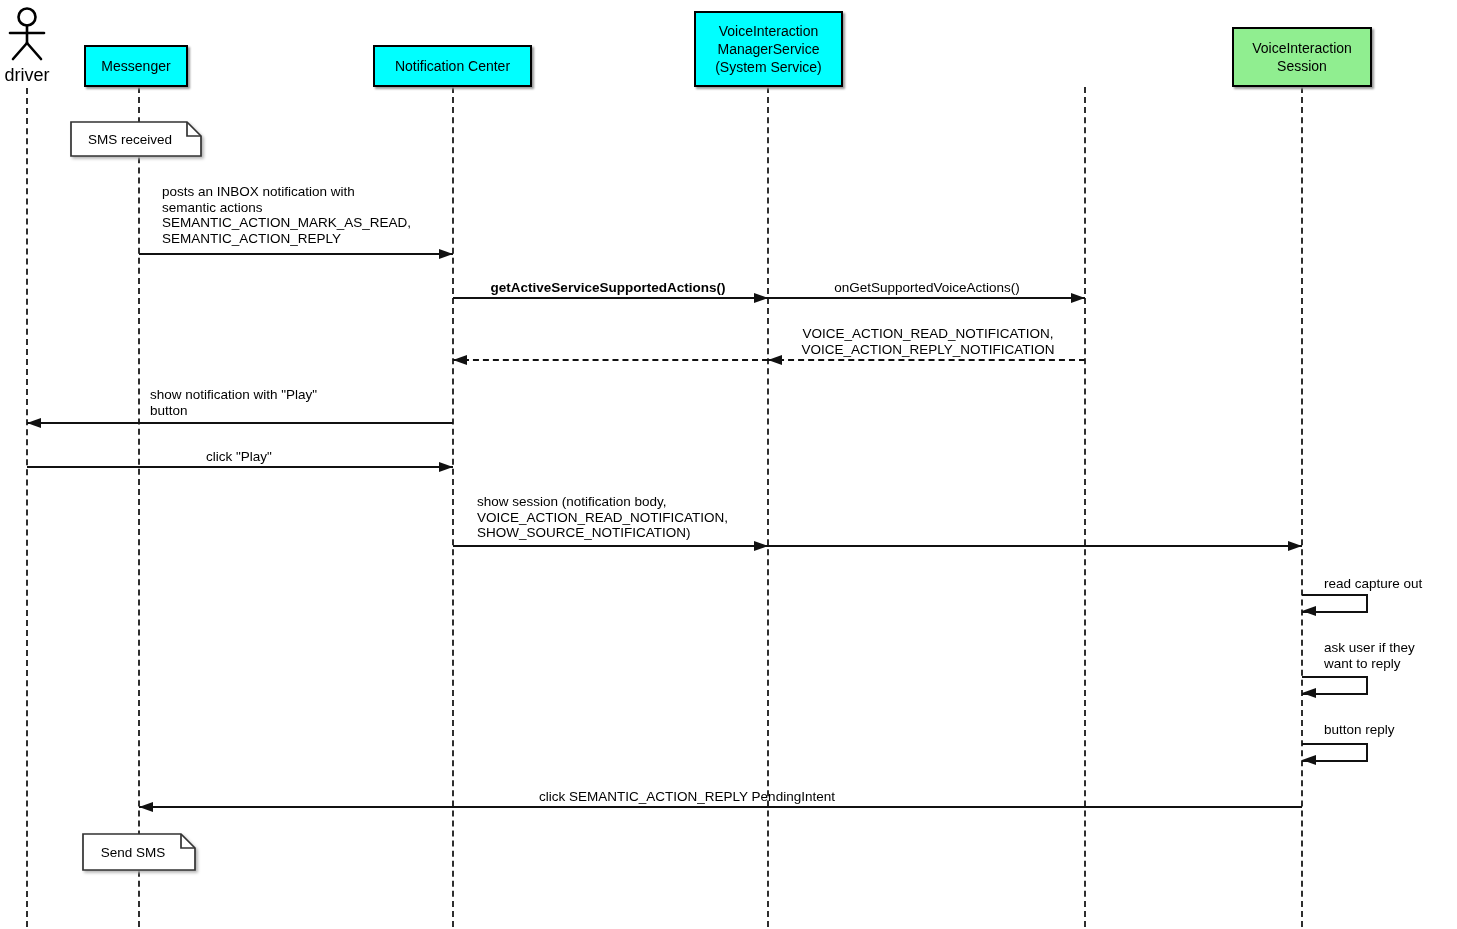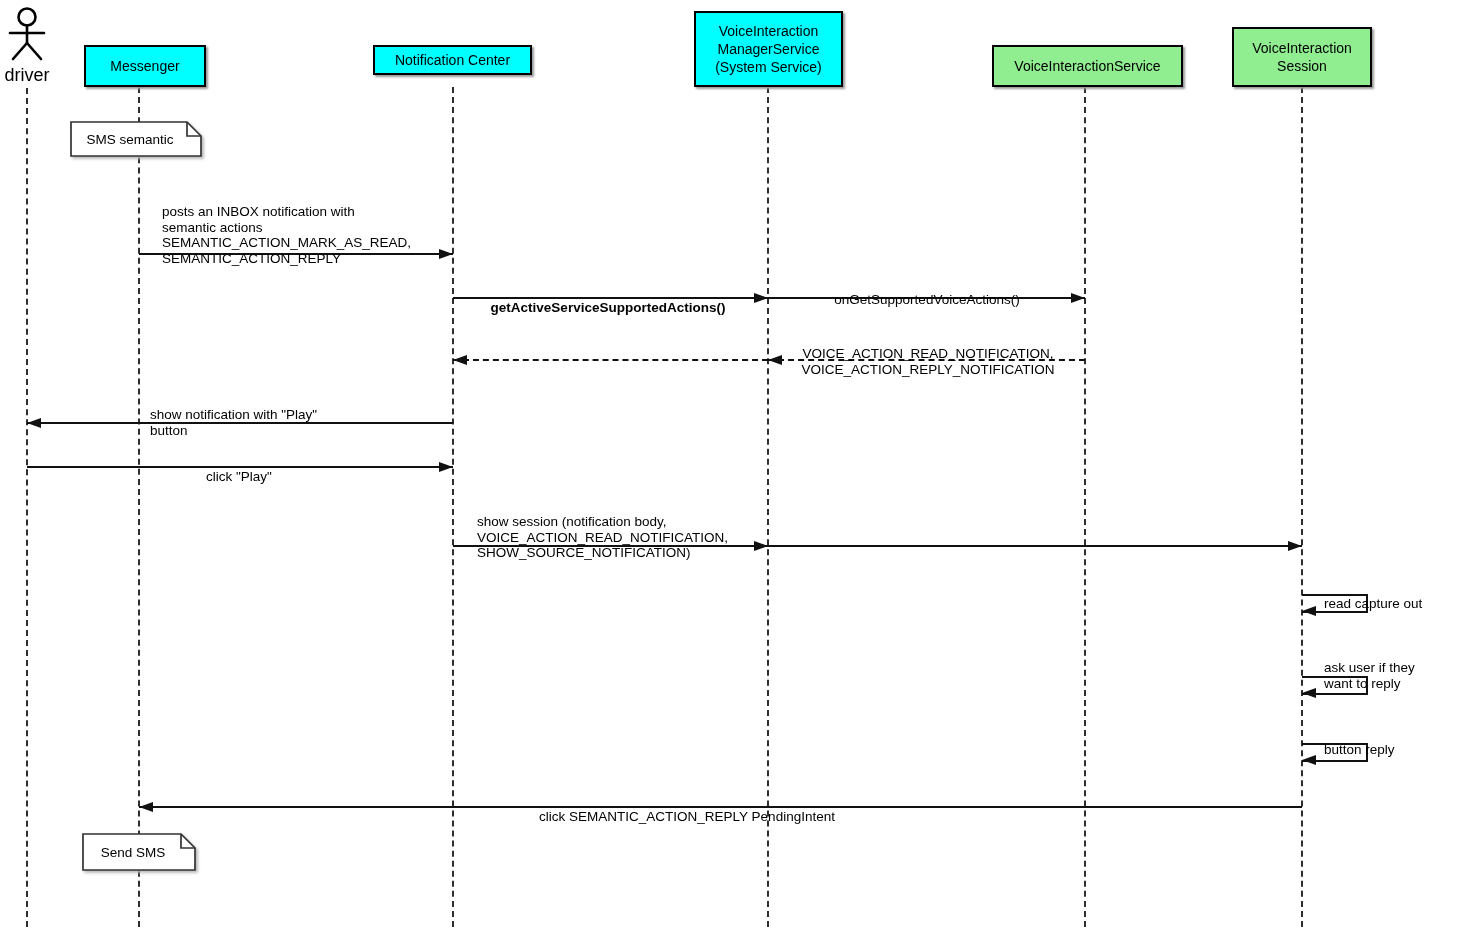--- a/index.html
+++ b/index.html
@@ -66,21 +66,20 @@
     box-sizing: border-box;
     z-index: 2;
   }
   .selfloop .head { top: auto; bottom: -4.5px; left: 0; border-right: 14px solid #111; }
   .lbl {
     position: absolute;
     font-size: 13.5px;
     line-height: 15.5px;
     white-space: pre-line;
     z-index: 4;
-    margin-top: 20px;
   }
   .lbl.center { transform: translateX(-50%); text-align: center; }
   
   .note { position: absolute; z-index: 5; }
   .note svg { position: absolute; left: 0; top: 0; filter: drop-shadow(2px 2px 1.5px #b5b5b5); }
   .note .note-label {
     position: absolute;
     left: 0; top: 0; right: 12px; bottom: 0;
     display: flex; align-items: center; justify-content: center;
     font-size: 13.5px;
@@ -105,61 +104,58 @@
         <circle cx="22" cy="11" r="8.5"></circle>
         <line x1="22" y1="19.5" x2="22" y2="37"></line>
         <line x1="5" y1="27" x2="39" y2="27"></line>
         <line x1="22" y1="37" x2="8" y2="53"></line>
         <line x1="22" y1="37" x2="36" y2="53"></line>
       </g>
     </svg>
     <div class="actor-label">driver</div>
   </div>
 
-  <div class="pbox" style="left: 84px; top: 45px; width: 122px; height: 42px; background: rgb(0, 255, 255);">
+  <div class="pbox" style="left: 84px; top: 45px; width: 104px; height: 42px; background: rgb(0, 255, 255);">
     <span>Messenger</span>
   </div>
-  <div class="pbox" style="left: 373px; top: 45px; width: 159px; height: 30px; background: rgb(0, 255, 255);">
+  <div class="pbox" style="left: 373px; top: 45px; width: 159px; height: 42px; background: rgb(0, 255, 255);">
     <span>Notification Center</span>
   </div>
   <div class="pbox" style="left: 694px; top: 11px; width: 149px; height: 76px; background: rgb(0, 255, 255);">
     <span>VoiceInteraction
 ManagerService
 (System Service)</span>
-  </div>
-  <div class="pbox" style="left: 992px; top: 45px; width: 191px; height: 42px; background: rgb(144, 238, 144);">
-    <span>VoiceInteractionService</span>
   </div>
   <div class="pbox" style="left: 1232px; top: 27px; width: 140px; height: 60px; background: rgb(144, 238, 144);">
     <span>VoiceInteraction
 Session</span>
   </div>
 
   <div class="note" style="left:70px; top:121px; width:132px; height:36px;">
     <svg width="132" height="36" viewBox="0 0 132 36">
       <path d="M1,1 L117,1 L131,15 L131,35 L1,35 Z" fill="#ffffff" stroke="#333" stroke-width="1.7"></path>
       <path d="M117,1 L117,15 L131,15" fill="none" stroke="#333" stroke-width="1.7"></path>
     </svg>
-    <span class="note-label">SMS semantic</span>
+    <span class="note-label">SMS received</span>
   </div>
 
   <div class="lbl" style="left:162px; top:184px;">posts an INBOX notification with
 semantic actions
 SEMANTIC_ACTION_MARK_AS_READ,
 SEMANTIC_ACTION_REPLY</div>
   <div class="msg solid" style="left:139px; top:253px; width:314px;">
     <i class="head right"></i>
   </div>
 
   <div class="lbl center" style="left:608px; top:280px;font-weight:bold;">getActiveServiceSupportedActions()</div>
   <div class="msg solid" style="left:453px; top:297px; width:315px;">
     <i class="head right"></i>
   </div>
 
-  <div class="lbl center" style="left:927px; top:272px;">onGetSupportedVoiceActions()</div>
+  <div class="lbl center" style="left:927px; top:280px;">onGetSupportedVoiceActions()</div>
   <div class="msg solid" style="left:768px; top:297px; width:317px;">
     <i class="head right"></i>
   </div>
 
   <div class="lbl center" style="left:928px; top:326px;">VOICE_ACTION_READ_NOTIFICATION,
 VOICE_ACTION_REPLY_NOTIFICATION</div>
   <div class="msg dashed" style="left:768px; top:359px; width:317px;">
     <i class="head left"></i>
   </div>
 

